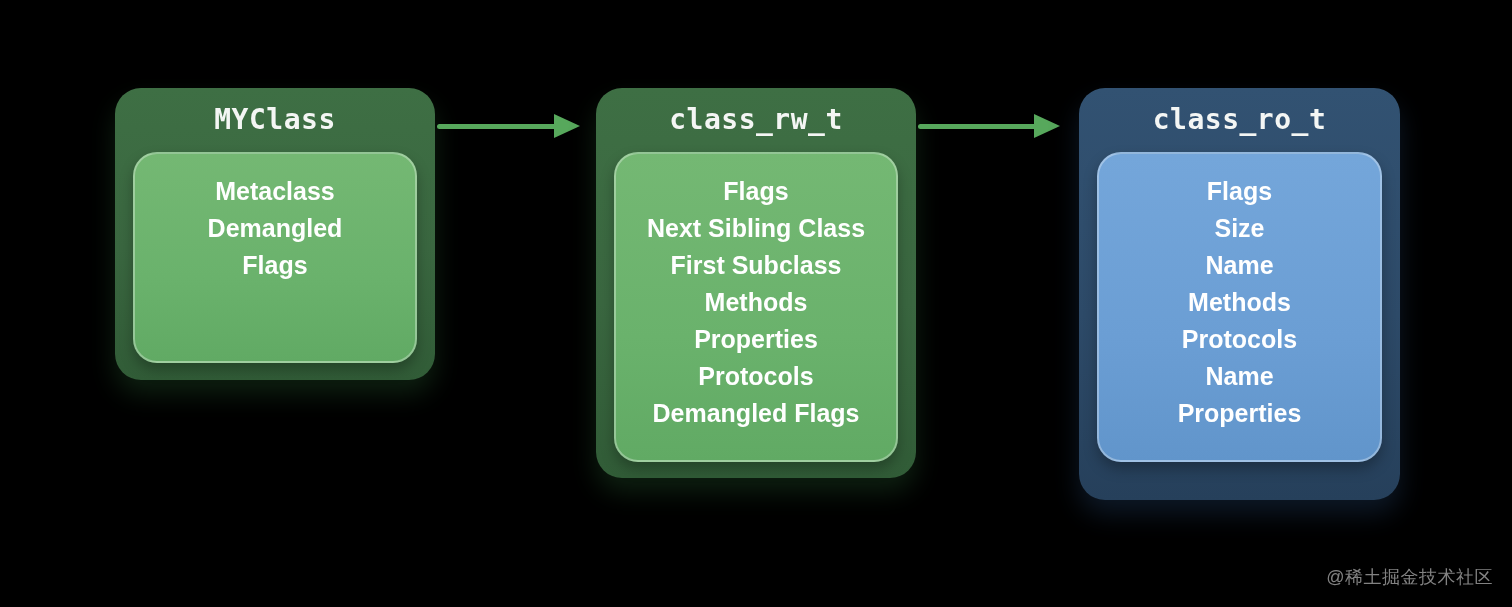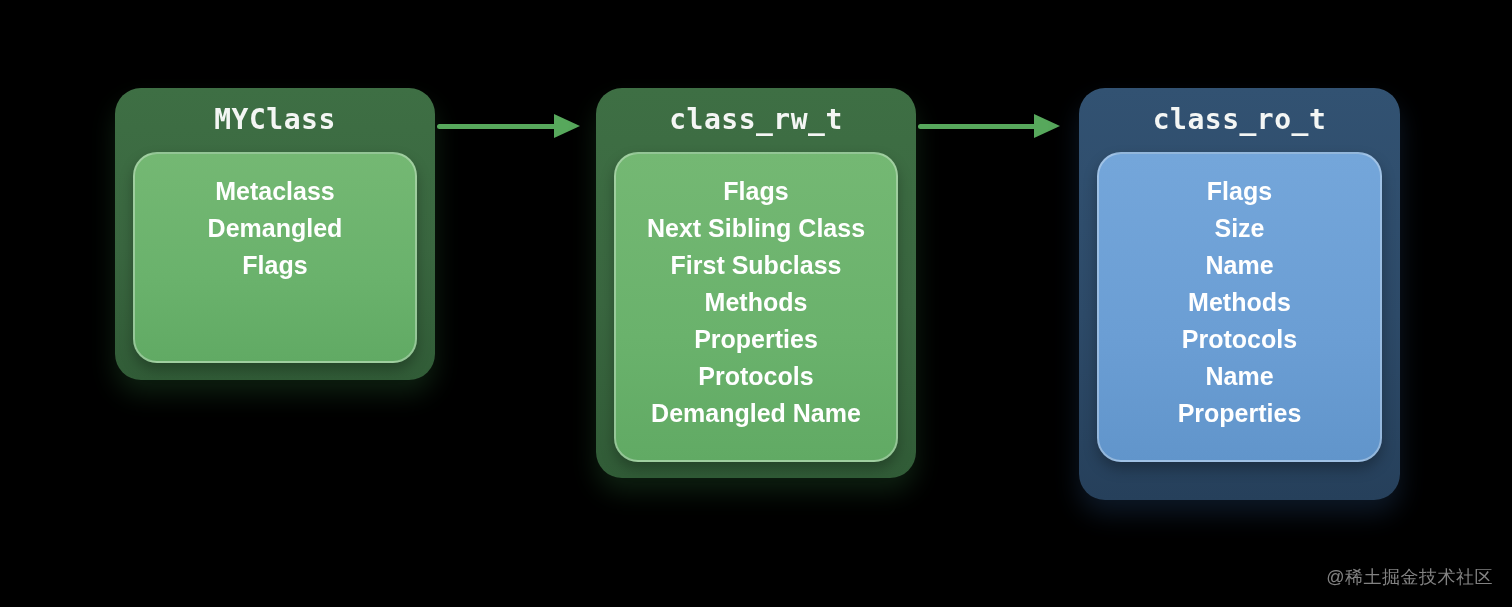--- a/index.html
+++ b/index.html
@@ -129,21 +129,21 @@
 
   <section class="node theme-green node-2">
     <h2 class="node-title">class_rw_t</h2>
     <div class="node-body">
         <div class="field-item">Flags</div>
         <div class="field-item">Next Sibling Class</div>
         <div class="field-item">First Subclass</div>
         <div class="field-item">Methods</div>
         <div class="field-item">Properties</div>
         <div class="field-item">Protocols</div>
-        <div class="field-item">Demangled Name</div>
+        <div class="field-item">Demangled Flags</div>
       </div>
   </section>
 
   <div class="arrow arrow-2">
     <div class="arrow-line"></div>
     <div class="arrow-head"></div>
   </div>
 
   <section class="node theme-blue node-3">
     <h2 class="node-title">class_ro_t</h2>

